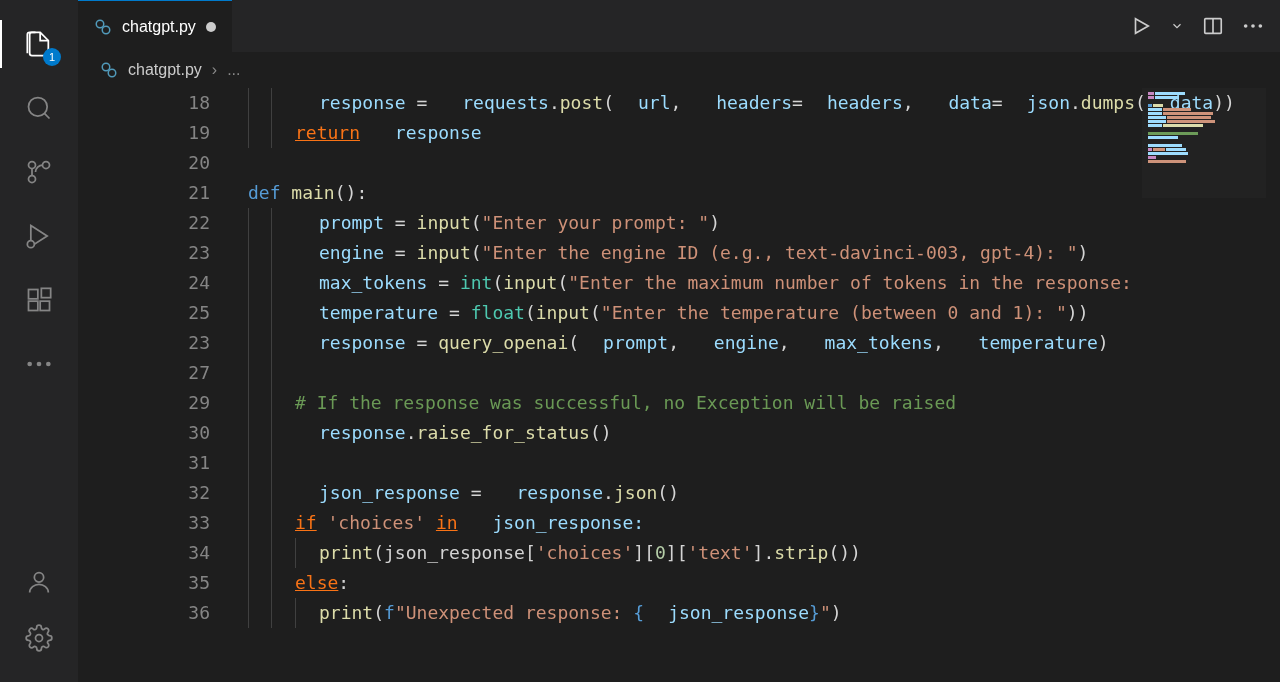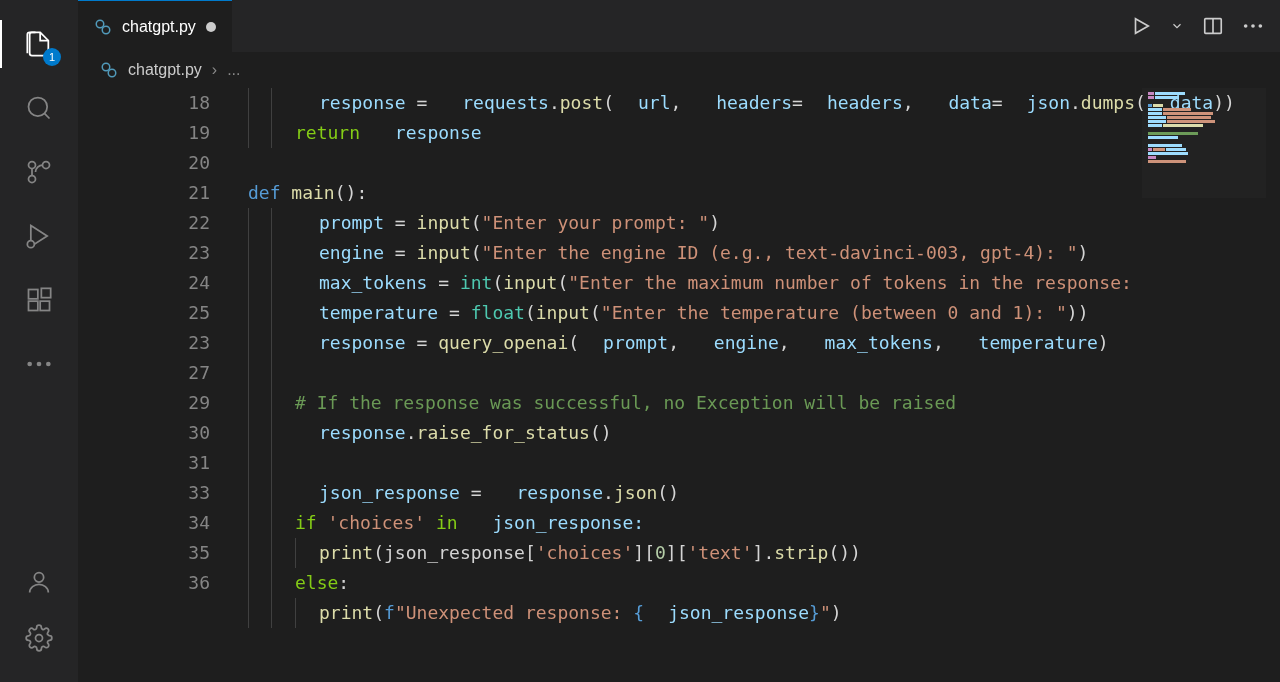--- a/index.html
+++ b/index.html
@@ -137,21 +137,21 @@
     line-height: 30px;
   }
   .indent-guide {
     border-left: 1px solid #404040;
     display: inline-block;
     width: 1px;
     height: 30px;
     vertical-align: top;
     margin-right: -1px;
   }
-  .kw { color: #84cc16; }
+  .kw { color: #f97316; text-decoration: underline; }
   .fn { color: #dcdcaa; }
   .var { color: #9cdcfe; margin-left: 24px; }
   .str { color: #ce9178; }
   .num { color: #b5cea8; }
   .cls { color: #4ec9b0; }
   .cmt { color: #6a9955; }
   .pun { color: #d4d4d4; }
   .blue { color: #569cd6; }
   .minimap {
     width: 124px;
@@ -305,20 +305,21 @@
         <div class="line">21</div>
         <div class="line">22</div>
         <div class="line">23</div>
         <div class="line">24</div>
         <div class="line">25</div>
         <div class="line">23</div>
         <div class="line">27</div>
         <div class="line">29</div>
         <div class="line">30</div>
         <div class="line">31</div>
+        <div class="line">32</div>
         <div class="line">33</div>
         <div class="line">34</div>
         <div class="line">35</div>
         <div class="line">36</div>
       </div>
     <div class="code" id="code"><div class="line"><span class="indent-guide"></span><span class="pad" style="width: 23px; display: inline-block;">&nbsp;</span><span class="indent-guide"></span><span class="pad" style="width: 24px; display: inline-block;">&nbsp;</span><span class="var">response</span><span class="pun"> = </span><span class="var">requests</span><span class="pun">.</span><span class="fn">post</span><span class="pun">(</span><span class="var">url</span><span class="pun">, </span><span class="var">headers</span><span class="pun">=</span><span class="var">headers</span><span class="pun">, </span><span class="var">data</span><span class="pun">=</span><span class="var">json</span><span class="pun">.</span><span class="fn">dumps</span><span class="pun">(</span><span class="var">data</span><span class="pun">))</span></div><div class="line"><span class="indent-guide"></span><span class="pad" style="width: 23px; display: inline-block;">&nbsp;</span><span class="indent-guide"></span><span class="pad" style="width: 24px; display: inline-block;">&nbsp;</span><span class="kw">return</span><span class="var"> response</span></div><div class="line"></div><div class="line"><span class="blue">def</span><span class="pun"> </span><span class="fn">main</span><span class="pun">():</span></div><div class="line"><span class="indent-guide"></span><span class="pad" style="width: 23px; display: inline-block;">&nbsp;</span><span class="indent-guide"></span><span class="pad" style="width: 24px; display: inline-block;">&nbsp;</span><span class="var">prompt</span><span class="pun"> = </span><span class="fn">input</span><span class="pun">(</span><span class="str">"Enter your prompt: "</span><span class="pun">)</span></div><div class="line"><span class="indent-guide"></span><span class="pad" style="width: 23px; display: inline-block;">&nbsp;</span><span class="indent-guide"></span><span class="pad" style="width: 24px; display: inline-block;">&nbsp;</span><span class="var">engine</span><span class="pun"> = </span><span class="fn">input</span><span class="pun">(</span><span class="str">"Enter the engine ID (e.g., text-davinci-003, gpt-4): "</span><span class="pun">)</span></div><div class="line"><span class="indent-guide"></span><span class="pad" style="width: 23px; display: inline-block;">&nbsp;</span><span class="indent-guide"></span><span class="pad" style="width: 24px; display: inline-block;">&nbsp;</span><span class="var">max_tokens</span><span class="pun"> = </span><span class="cls">int</span><span class="pun">(</span><span class="fn">input</span><span class="pun">(</span><span class="str">"Enter the maximum number of tokens in the response:</span></div><div class="line"><span class="indent-guide"></span><span class="pad" style="width: 23px; display: inline-block;">&nbsp;</span><span class="indent-guide"></span><span class="pad" style="width: 24px; display: inline-block;">&nbsp;</span><span class="var">temperature</span><span class="pun"> = </span><span class="cls">float</span><span class="pun">(</span><span class="fn">input</span><span class="pun">(</span><span class="str">"Enter the temperature (between 0 and 1): "</span><span class="pun">))</span></div><div class="line"><span class="indent-guide"></span><span class="pad" style="width: 23px; display: inline-block;">&nbsp;</span><span class="indent-guide"></span><span class="pad" style="width: 24px; display: inline-block;">&nbsp;</span><span class="var">response</span><span class="pun"> = </span><span class="fn">query_openai</span><span class="pun">(</span><span class="var">prompt</span><span class="pun">, </span><span class="var">engine</span><span class="pun">, </span><span class="var">max_tokens</span><span class="pun">, </span><span class="var">temperature</span><span class="pun">)</span></div><div class="line"><span class="indent-guide"></span><span class="pad" style="width: 23px; display: inline-block;">&nbsp;</span><span class="indent-guide"></span><span class="pad" style="width: 24px; display: inline-block;">&nbsp;</span></div><div class="line"><span class="indent-guide"></span><span class="pad" style="width: 23px; display: inline-block;">&nbsp;</span><span class="indent-guide"></span><span class="pad" style="width: 24px; display: inline-block;">&nbsp;</span><span class="cmt"># If the response was successful, no Exception will be raised</span></div><div class="line"><span class="indent-guide"></span><span class="pad" style="width: 23px; display: inline-block;">&nbsp;</span><span class="indent-guide"></span><span class="pad" style="width: 24px; display: inline-block;">&nbsp;</span><span class="var">response</span><span class="pun">.</span><span class="fn">raise_for_status</span><span class="pun">()</span></div><div class="line"><span class="indent-guide"></span><span class="pad" style="width: 23px; display: inline-block;">&nbsp;</span><span class="indent-guide"></span><span class="pad" style="width: 24px; display: inline-block;">&nbsp;</span></div><div class="line"><span class="indent-guide"></span><span class="pad" style="width: 23px; display: inline-block;">&nbsp;</span><span class="indent-guide"></span><span class="pad" style="width: 24px; display: inline-block;">&nbsp;</span><span class="var">json_response</span><span class="pun"> = </span><span class="var">response</span><span class="pun">.</span><span class="fn">json</span><span class="pun">()</span></div><div class="line"><span class="indent-guide"></span><span class="pad" style="width: 23px; display: inline-block;">&nbsp;</span><span class="indent-guide"></span><span class="pad" style="width: 24px; display: inline-block;">&nbsp;</span><span class="kw">if</span><span class="pun"> </span><span class="str">'choices'</span><span class="pun"> </span><span class="kw">in</span><span class="var"> json_response:</span></div><div class="line"><span class="indent-guide"></span><span class="pad" style="width: 23px; display: inline-block;">&nbsp;</span><span class="indent-guide"></span><span class="pad" style="width: 24px; display: inline-block;">&nbsp;</span><span class="indent-guide"></span><span class="pad" style="width: 24px; display: inline-block;">&nbsp;</span><span class="fn">print</span><span class="pun">(json_response[</span><span class="str">'choices'</span><span class="pun">][</span><span class="num">0</span><span class="pun">][</span><span class="str">'text'</span><span class="pun">].</span><span class="fn">strip</span><span class="pun">())</span></div><div class="line"><span class="indent-guide"></span><span class="pad" style="width: 23px; display: inline-block;">&nbsp;</span><span class="indent-guide"></span><span class="pad" style="width: 24px; display: inline-block;">&nbsp;</span><span class="kw">else</span><span class="pun">:</span></div><div class="line"><span class="indent-guide"></span><span class="pad" style="width: 23px; display: inline-block;">&nbsp;</span><span class="indent-guide"></span><span class="pad" style="width: 24px; display: inline-block;">&nbsp;</span><span class="indent-guide"></span><span class="pad" style="width: 24px; display: inline-block;">&nbsp;</span><span class="fn">print</span><span class="pun">(</span><span class="blue">f</span><span class="str">"Unexpected response: </span><span class="blue">{</span><span class="var">json_response</span><span class="blue">}</span><span class="str">"</span><span class="pun">)</span></div><div class="line"></div></div>
 
     <div class="minimap">
       <div class="minimap-content">
         <div class="mm-line">

